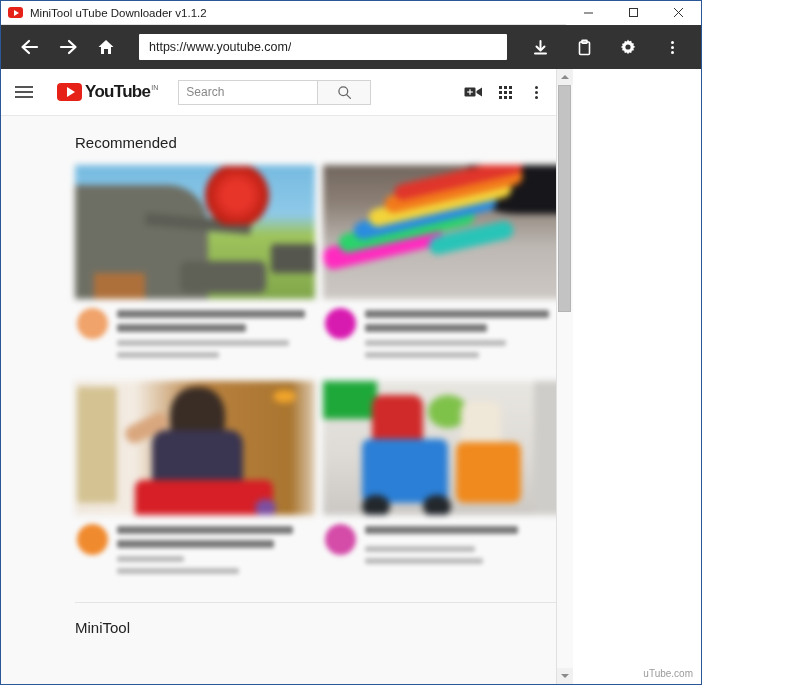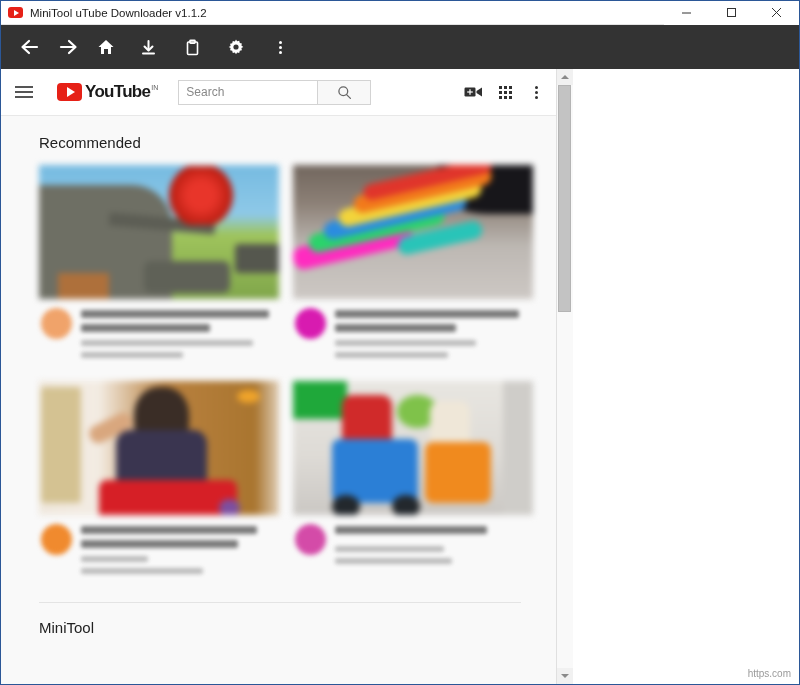--- a/index.html
+++ b/index.html
@@ -5,21 +5,21 @@
   * { box-sizing: border-box; margin: 0; padding: 0; }
   html, body {
     width: 800px; height: 685px;
     font-family: "Liberation Sans", sans-serif;
     background: #ffffff;
     overflow: hidden;
   }
 
   
   .app-window {
-    width: 800px; height: 685px;
+    width: 702px; height: 685px;
     border: 1px solid #2b5797;
     background: #ffffff;
     display: flex; flex-direction: column;
     position: relative;
   }
 
   
   .titlebar {
     height: 24px; min-height: 24px;
     background: #ffffff;
@@ -154,21 +154,21 @@
   .signin-btn {
     height: 28px;
     border: 1px solid #c3ddf7;
     background: #ffffff;
     display: flex; align-items: center; gap: 7px;
     padding: 0 11px 0 9px;
   }
   .signin-label { font-size: 11.5px; font-weight: bold; color: #2b7de9; letter-spacing: 0.4px; }
 
   
-  .yt-body { padding: 18px 18px 0 38px; }
+  .yt-body { padding: 18px 18px 0 38px; margin-left: 36px; }
   .section-title {
     font-size: 15px; color: #222222; font-weight: normal;
     margin-bottom: 14px;
   }
   .video-grid {
     display: grid;
     grid-template-columns: 1fr 1fr;
     column-gap: 8px;
     row-gap: 17px;
   }
@@ -266,20 +266,23 @@
         <path d="M11 3 L17.5 9 L11 15" fill="none" stroke="#ffffff" stroke-width="2.2" stroke-linecap="round" stroke-linejoin="round"></path>
         <line x1="3" y1="9" x2="17" y2="9" stroke="#ffffff" stroke-width="2.2" stroke-linecap="round"></line>
       </svg>
     </div>
     <div class="tb-btn">
       <svg width="18" height="18" viewBox="0 0 18 18">
         <path d="M9 2 L16.5 9 L14 9 L14 16 L11 16 L11 11 L7 11 L7 16 L4 16 L4 9 L1.5 9 Z" fill="#ffffff"></path>
       </svg>
     </div>
 
+    <div class="urlbar">
+      <span class="urlbar-text" title="https://www.youtube.com/">https://www.youtube.com/</span>
+    </div>
 
     <div class="tb-right">
       <div class="tb-btn">
         <svg width="17" height="17" viewBox="0 0 17 17">
           <line x1="8.5" y1="2" x2="8.5" y2="10.5" stroke="#ffffff" stroke-width="2" stroke-linecap="round"></line>
           <path d="M4.5 7.5 L8.5 11.5 L12.5 7.5" fill="none" stroke="#ffffff" stroke-width="2" stroke-linecap="round" stroke-linejoin="round"></path>
           <line x1="3" y1="14.5" x2="14" y2="14.5" stroke="#ffffff" stroke-width="2" stroke-linecap="round"></line>
         </svg>
       </div>
       <div class="tb-btn">
@@ -477,16 +480,16 @@
         <div class="sb-track">
           <div class="sb-thumb"></div>
         </div>
         <div class="sb-arrow">
             <span class="down"></span>
           </div>
       </div>
     </div>
 
     <div class="right-pane">
-      <span class="watermark">https.com</span>
+      <span class="watermark">uTube.com</span>
     </div>
   </div>
 </div>
 
 </body></html>

